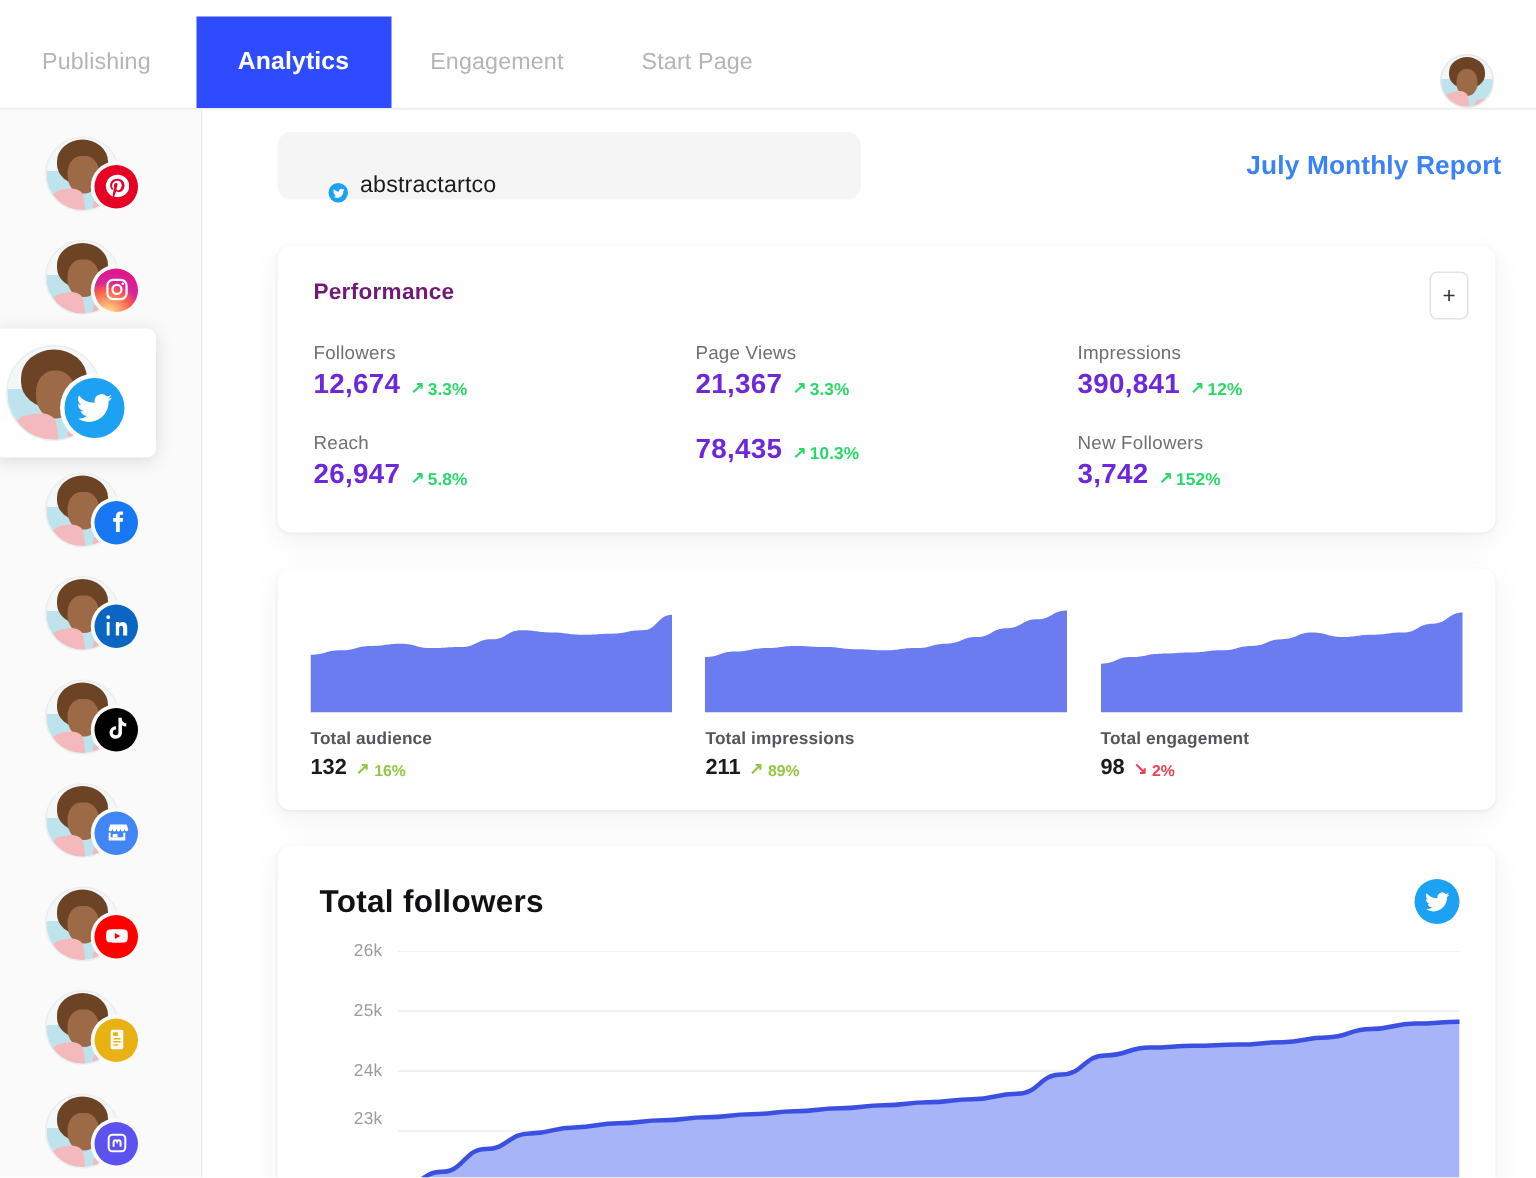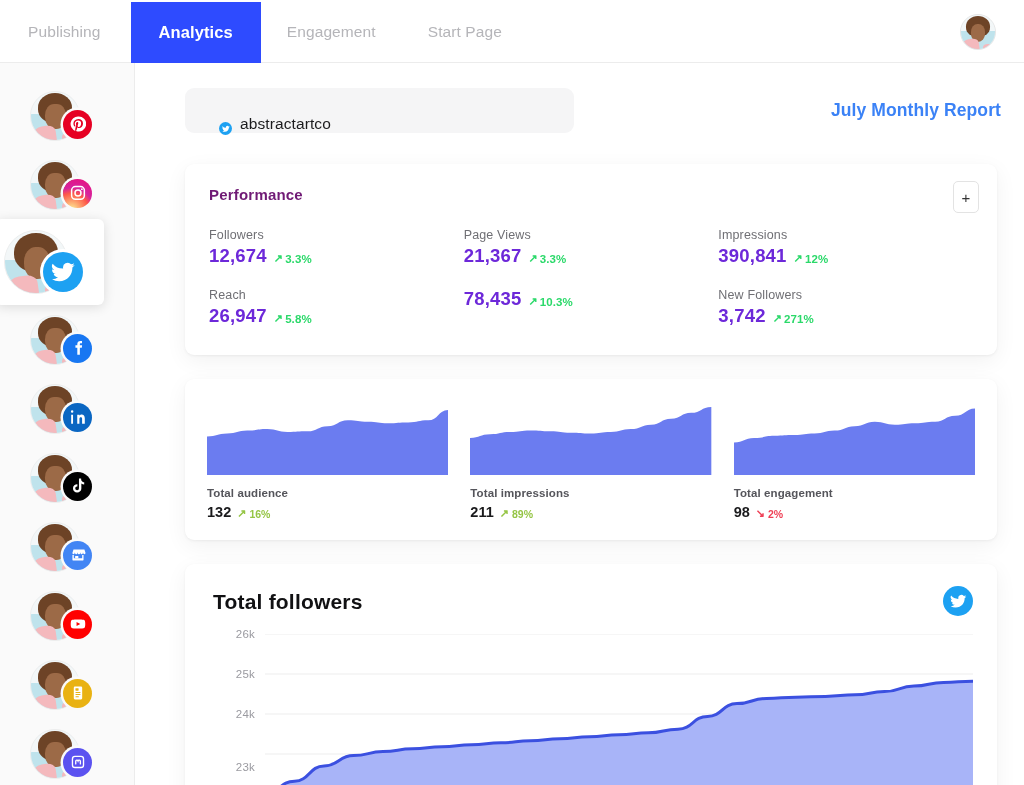--- a/index.html
+++ b/index.html
@@ -11,25 +11,25 @@
     overflow: hidden;
     background: #ffffff;
     font-family: "Liberation Sans", sans-serif;
     -webkit-font-smoothing: antialiased;
   }
 
   .app { position: relative; width: 1024px; height: 785px; background:#ffffff; }
 
   
   .topnav {
-    position: absolute; top: 2px; left: 0;
+    position: absolute; top: 12px; left: 0;
     width: 1024px; height: 61px;
     background: #ffffff;
     border-bottom: 1px solid #ececec;
-    display: flex; align-items: center;
+    display: flex; align-items: flex-end;
     z-index: 5;
   }
   .nav-tabs { display: flex; align-items: stretch; height: 61px; }
   .nav-tab {
     display: flex; align-items: center; justify-content: center;
     padding: 0 26px;
     font-size: 15.5px;
     color: #b5b5b9;
     letter-spacing: .1px;
     cursor: pointer;
@@ -522,21 +522,21 @@
                 <span>10.3%</span>
               </span>
             </div>
           </div>
           <div>
             <div class="metric-label">New Followers</div>
             <div class="metric-row">
               <span class="metric-value">3,742</span>
               <span class="metric-delta delta-up">
                 <span class="arrow">↗</span>
-                <span>271%</span>
+                <span>152%</span>
               </span>
             </div>
           </div>
         </div>
     </div>
 
     <div class="card card-sparks" id="spark-card">
         <div class="spark">
           <svg class="spark-chart" viewBox="0 0 240 74" preserveAspectRatio="none">
             <path d="M0.00,35.52 C10.00,35.52 10.00,32.56 20.00,32.56 C30.00,32.56 30.00,29.60 40.00,29.60 C50.00,29.60 50.00,28.12 60.00,28.12 C70.00,28.12 70.00,31.08 80.00,31.08 C90.00,31.08 90.00,30.34 100.00,30.34 C110.00,30.34 110.00,25.16 120.00,25.16 C130.00,25.16 130.00,19.24 140.00,19.24 C150.00,19.24 150.00,20.72 160.00,20.72 C170.00,20.72 170.00,22.20 180.00,22.20 C190.00,22.20 190.00,21.46 200.00,21.46 C210.00,21.46 210.00,19.24 220.00,19.24 C230.00,19.24 230.00,8.88 240.00,8.88 L240,74 L0,74 Z" fill="#6b7cf0"></path>
@@ -583,21 +583,21 @@
       <div class="twitter-round">
         <svg viewBox="0 0 24 24" fill="#ffffff">
             <path d="M23 4.9a9 9 0 01-2.6.7 4.5 4.5 0 002-2.5 9 9 0 01-2.9 1.1 4.5 4.5 0 00-7.7 4.1A12.8 12.8 0 011.6 3.6a4.5 4.5 0 001.4 6 4.4 4.4 0 01-2-.6v.1a4.5 4.5 0 003.6 4.4 4.5 4.5 0 01-2 .1 4.5 4.5 0 004.2 3.1A9 9 0 011 18.6a12.7 12.7 0 006.9 2c8.3 0 12.8-6.8 12.8-12.8v-.6A9 9 0 0023 4.9z"></path>
           </svg>
       </div>
       <div class="followers-plot">
         <div class="y-axis" id="y-axis">
             <div class="y-tick" style="top: 0px;">26k</div>
             <div class="y-tick" style="top: 40px;">25k</div>
             <div class="y-tick" style="top: 80px;">24k</div>
-            <div class="y-tick" style="top: 133px;">23k</div>
+            <div class="y-tick" style="top: 112px;">23k</div>
           </div>
         <div class="plot-area" id="plot-area">
             <svg viewBox="0 0 740 168" preserveAspectRatio="none">
               <g>
                 <line x1="0" y1="0.00" x2="740" y2="0.00" stroke="#ededed" stroke-width="1"></line>
                 <line x1="0" y1="40.00" x2="740" y2="40.00" stroke="#ededed" stroke-width="1"></line>
                 <line x1="0" y1="80.00" x2="740" y2="80.00" stroke="#ededed" stroke-width="1"></line>
                 <line x1="0" y1="120.00" x2="740" y2="120.00" stroke="#ededed" stroke-width="1"></line>
                 <line x1="0" y1="160.00" x2="740" y2="160.00" stroke="#ededed" stroke-width="1"></line>
               </g>

